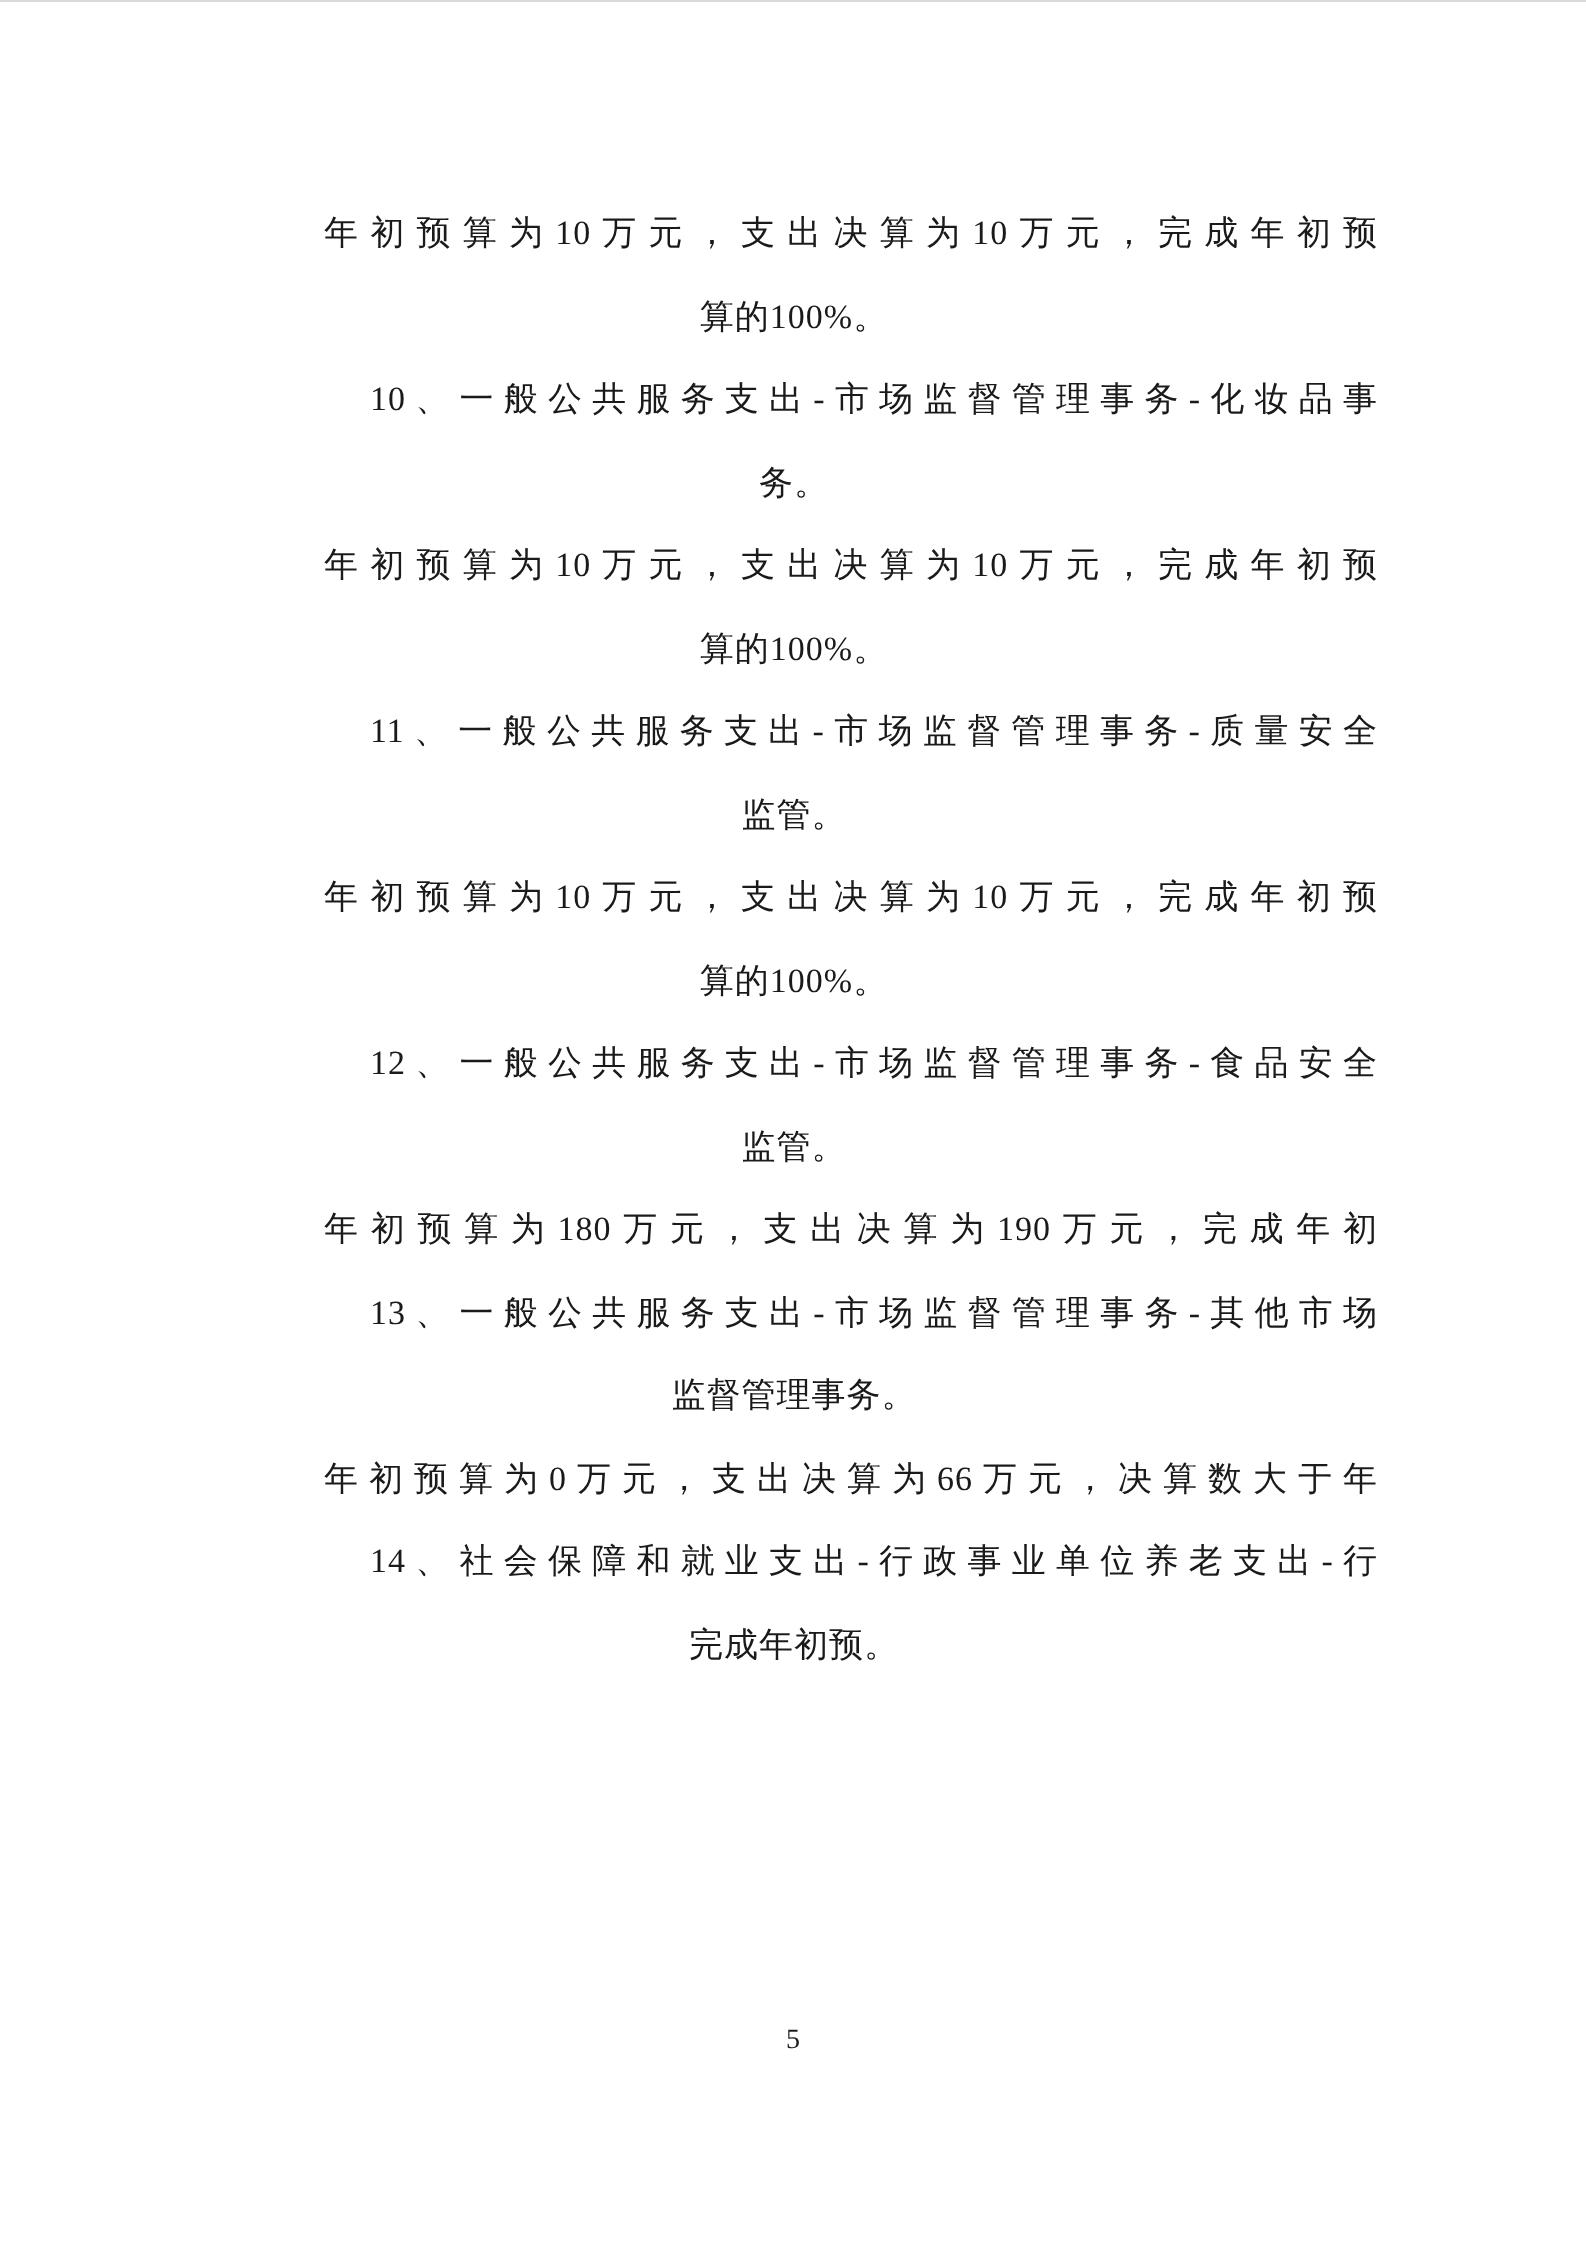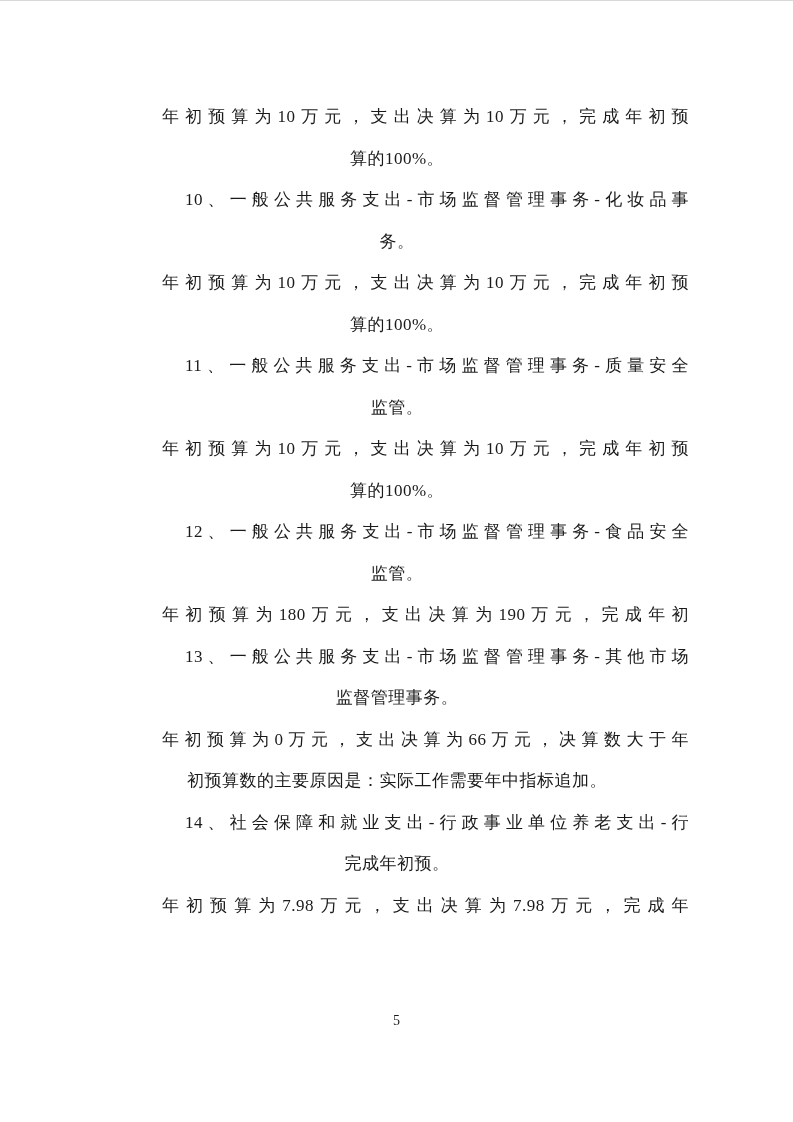--- a/index.html
+++ b/index.html
@@ -68,19 +68,17 @@
       <div class="line fill indent-num">11、一般公共服务支出-市场监督管理事务-质量安全</div>
       <div class="line">监管。</div>
       <div class="line fill indent-para">年初预算为10万元，支出决算为10万元，完成年初预</div>
       <div class="line">算的100%。</div>
       <div class="line fill indent-num">12、一般公共服务支出-市场监督管理事务-食品安全</div>
       <div class="line">监管。</div>
       <div class="line fill indent-para">年初预算为180万元，支出决算为190万元，完成年初</div>
       <div class="line fill indent-num">13、一般公共服务支出-市场监督管理事务-其他市场</div>
       <div class="line">监督管理事务。</div>
       <div class="line fill indent-para">年初预算为0万元，支出决算为66万元，决算数大于年</div>
-      <div class="line">初预算数的主要原因是：实际工作需要年中指标追加。</div>
       <div class="line fill indent-num">14、社会保障和就业支出-行政事业单位养老支出-行</div>
       <div class="line">完成年初预。</div>
-      <div class="line fill indent-para">年初预算为7.98万元，支出决算为7.98万元，完成年</div>
     </div>
   <div class="page-number">5</div>
 </div>
 
 </body></html>

